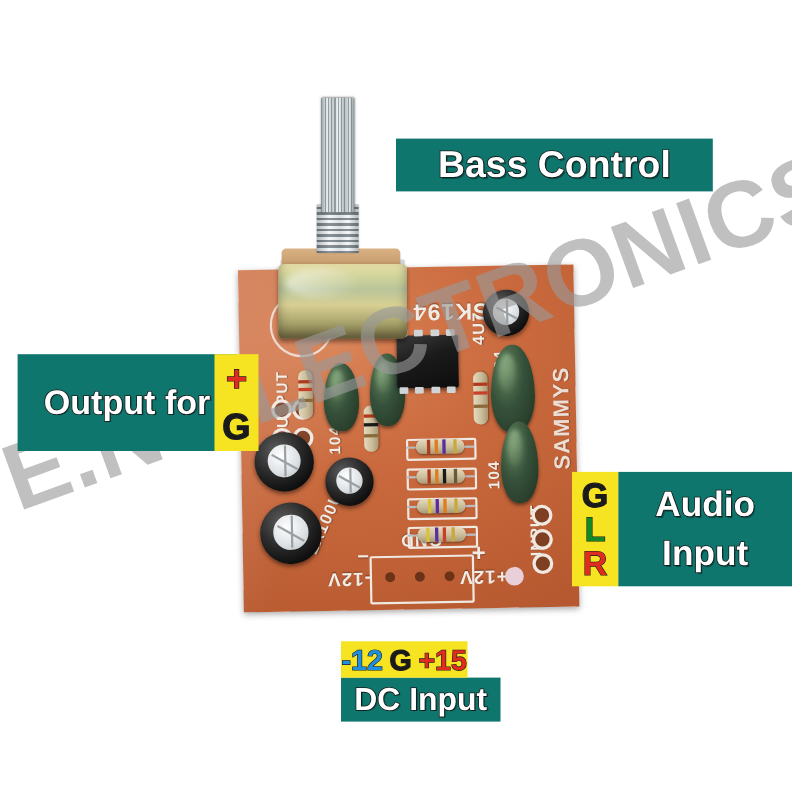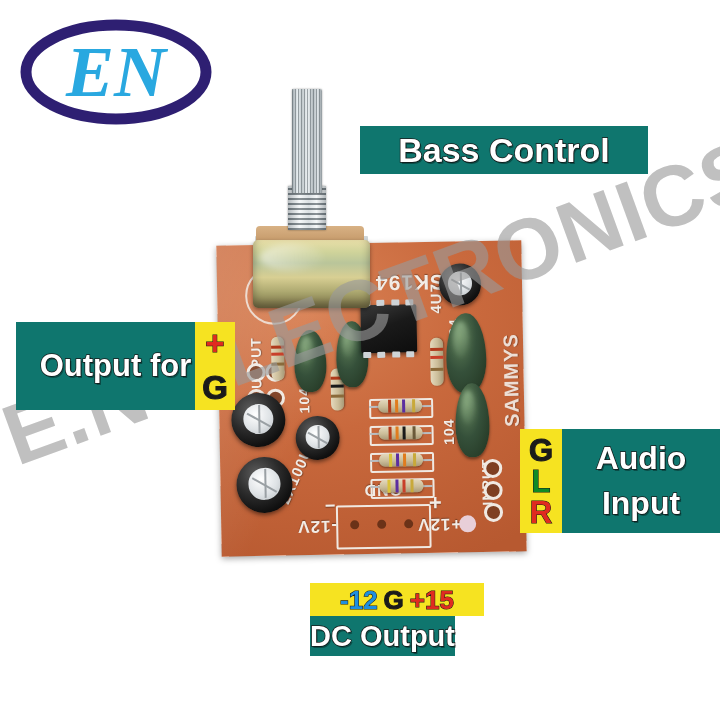--- a/index.html
+++ b/index.html
@@ -127,21 +127,21 @@
             display:flex;flex-direction:column;align-items:center;justify-content:space-around;}
   #out-pins .p{font-size:33px;line-height:34px;-webkit-text-stroke:1.1px #1a1a1a;paint-order:stroke fill;}
 
   #lbl-audio{left:562px;top:429px;width:158px;height:104px;font-size:32px;
              display:flex;flex-direction:column;justify-content:center;align-items:center;}
   #lbl-audio .l1,#lbl-audio .l2{line-height:45px;}
   #glr{left:520px;top:429px;width:42px;height:104px;z-index:72;
        display:flex;flex-direction:column;align-items:center;justify-content:center;}
   #glr .p{font-size:31px;line-height:31px;font-weight:bold;-webkit-text-stroke:1.1px #1a1a1a;paint-order:stroke fill;}
 
-  #dc-pins{left:310px;top:583px;width:174px;height:33px;z-index:72;
+  #dc-pins{left:310px;top:583px;width:115px;height:33px;z-index:72;
            display:flex;align-items:center;justify-content:center;gap:6px;font-size:26px;}
   #dc-pins span{-webkit-text-stroke:1.1px #1a1a1a;paint-order:stroke fill;line-height:30px;}
   #lbl-dc{left:310px;top:616px;width:145px;height:40px;font-size:29px;
           line-height:40px;text-align:center;}
 </style>
 </head>
 <body>
 
 <div id="stage">
 
@@ -281,26 +281,20 @@
 
   <div class="pot-lug" style="left:255px;top:236px;"></div>
   <div class="pot-lug" style="left:360px;top:236px;"></div>
   <div class="pot-collar"></div>
   <div class="pot-body"></div>
   <div class="pot-thread"></div>
   <div class="pot-shaft"></div>
 
   <div class="watermark">E.N ELECTRONICS</div>
 
-  <div class="logo">
-    <svg viewBox="0 0 200 120" xmlns="http://www.w3.org/2000/svg">
-      <ellipse cx="100" cy="60" rx="90" ry="47" fill="none" stroke="#2e1f72" stroke-width="11"></ellipse>
-      <text x="100" y="84" text-anchor="middle" font-family="Liberation Serif, serif" font-style="italic" font-weight="bold" font-size="72" fill="#29a8e0">EN</text>
-    </svg>
-  </div>
 
 
   <div class="lbl blue outl" id="lbl-bass">Bass Control</div>
 
   <div class="lbl blue outl" id="lbl-out">
     <span class="l1">Output for</span>
   </div>
   <div class="lbl ylw" id="out-pins">
     <span class="p" style="color:#e02b20;">+</span>
     <span class="p" style="color:#1a1a1a;">G</span>
@@ -314,15 +308,15 @@
   <div class="lbl blue outl" id="lbl-audio">
     <span class="l1">Audio</span>
     <span class="l2">Input</span>
   </div>
 
   <div class="lbl ylw" id="dc-pins">
     <span style="color:#1f8fe0;">-12</span>
     <span style="color:#1a1a1a;">G</span>
     <span style="color:#e02b20;">+15</span>
   </div>
-  <div class="lbl blue outl" id="lbl-dc">DC Output</div>
+  <div class="lbl blue outl" id="lbl-dc">DC Input</div>
 
 </div>
 
 </body></html>

